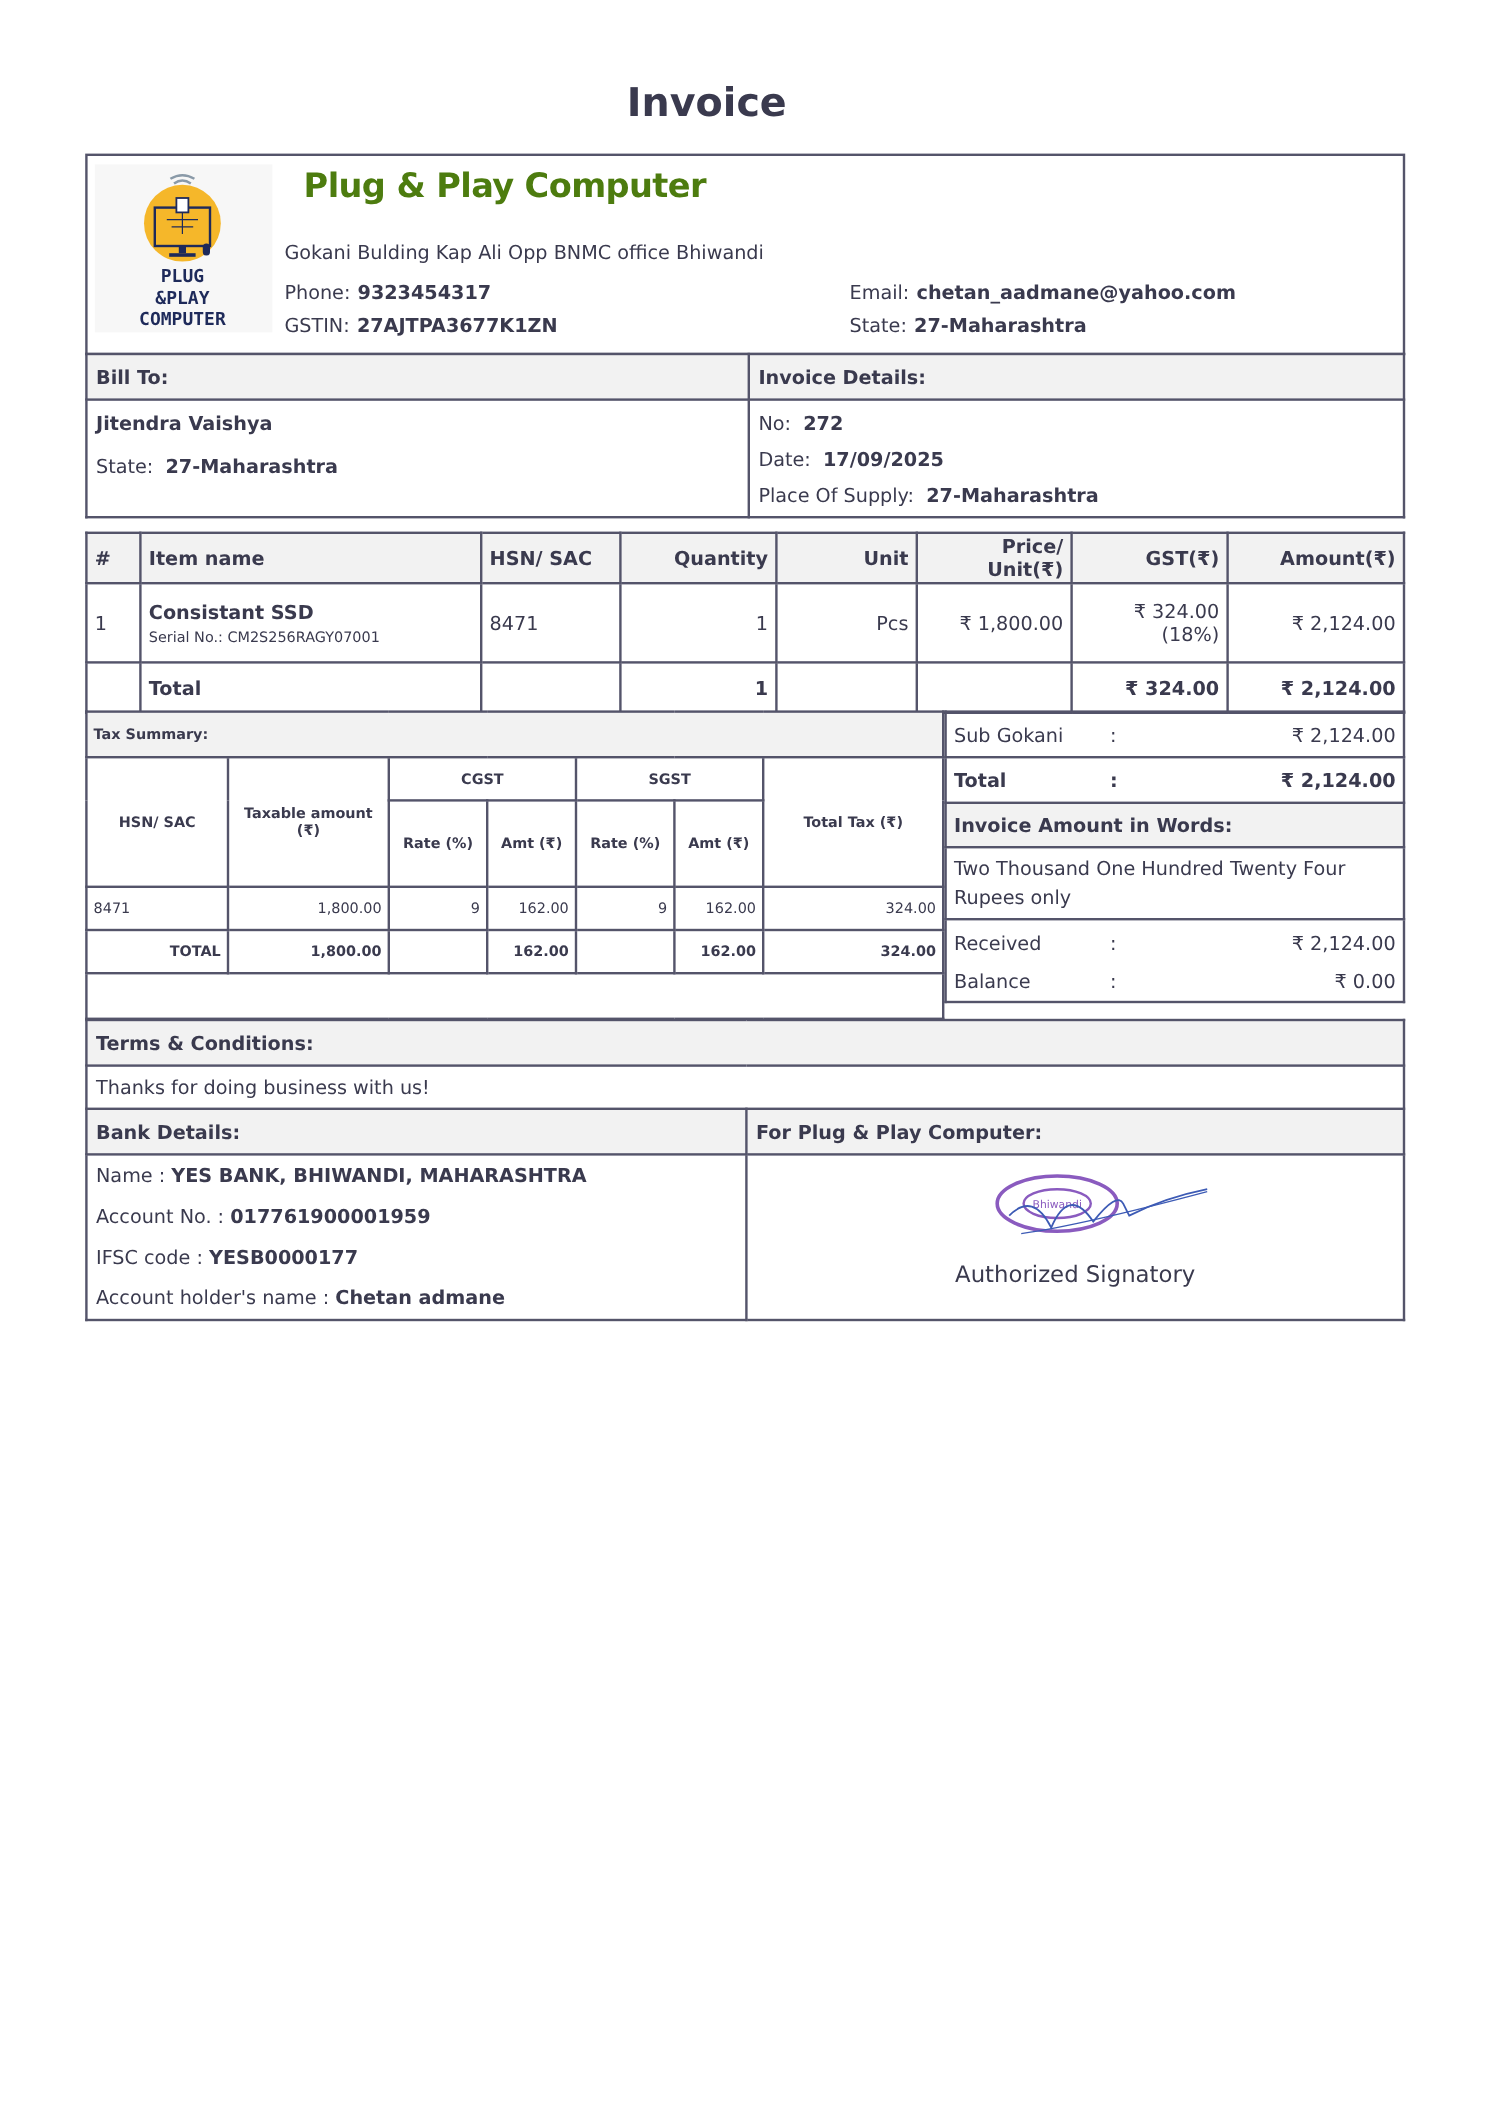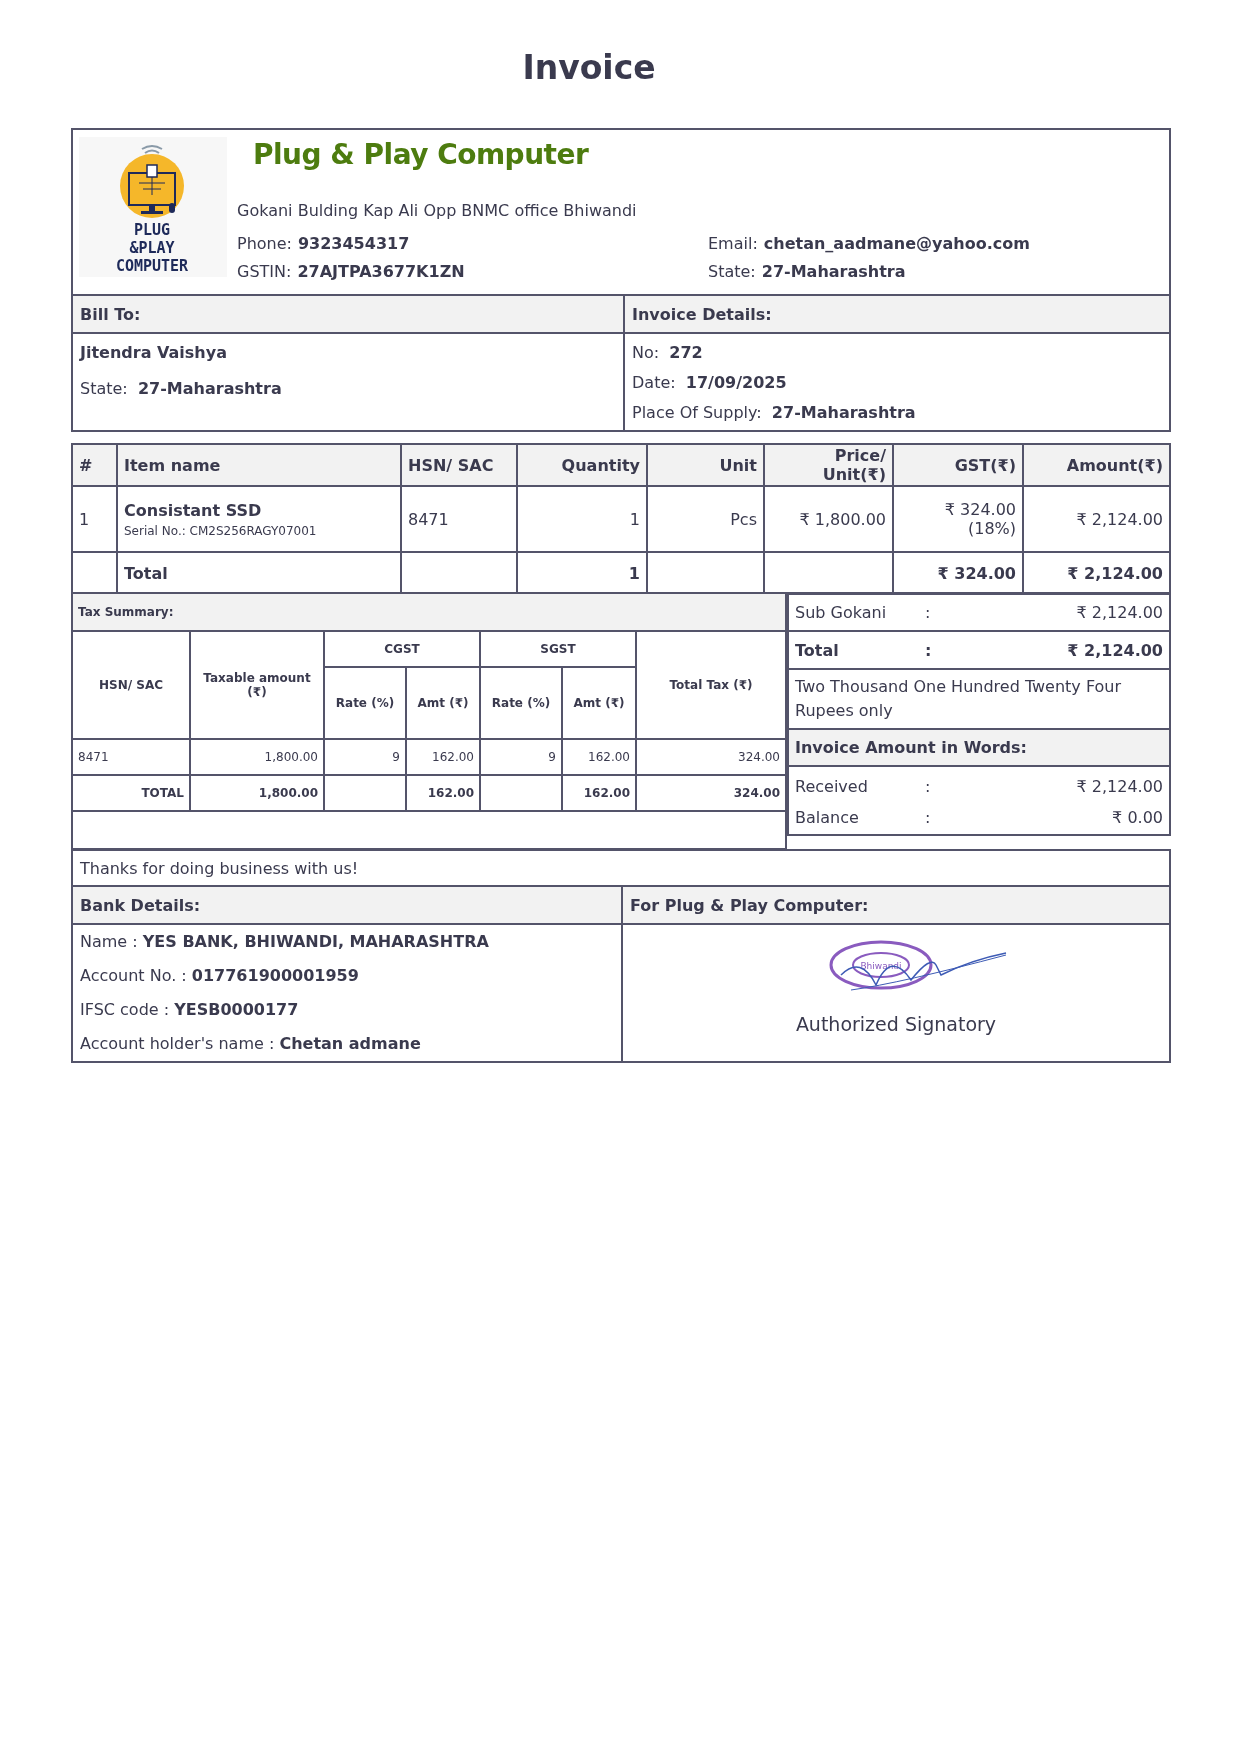--- a/index.html
+++ b/index.html
@@ -4,21 +4,21 @@
   <style>
     * { box-sizing: border-box; margin: 0; padding: 0; }
     html, body { width: 1242px; height: 1756px; background: #ffffff; }
     body {
       font-family: "DejaVu Sans", "Liberation Sans", sans-serif;
       color: #3a3a4e;
       position: relative;
       font-size: 16px;
     }
     .page-title {
-      position: absolute; top: 48px; left: 0; width: 1178px;
+      position: absolute; top: 66px; left: 0; width: 1178px;
       text-align: center; font-size: 33px; font-weight: bold; color: #3a3a4e;
     }
     .wrap { position: absolute; left: 71px; width: 1100px; }
     table { border-collapse: collapse; width: 100%; }
     td, th { border: 2px solid #54546a; }
     .hdr { background: #f2f2f2; font-weight: bold; }
     .b { font-weight: bold; }
     .r { text-align: right; }
     .c { text-align: center; }
 
@@ -240,24 +240,24 @@
     <tr>
           <td style="height:38px;" class="b">
       <div class="kv">
               <span class="k">Total</span>
               <span class="colon">:</span>
               <span class="v">₹ 2,124.00</span>
             </div>
     </td>
         </tr>
     <tr>
+          <td style="height:37px;" class="hdr">Invoice Amount in Words:</td>
+        </tr>
+    <tr>
           <td style="height:60px; line-height:24px;">Two Thousand One Hundred Twenty Four Rupees only</td>
-        </tr>
-    <tr>
-          <td style="height:37px;" class="hdr">Invoice Amount in Words:</td>
         </tr>
     <tr>
           <td style="height:69px; padding-top:2px;">
       <div class="kv" style="height:31px;">
               <span class="k">Received</span>
               <span class="colon">:</span>
               <span class="v">₹ 2,124.00</span>
             </div>
       <div class="kv" style="height:31px;">
               <span class="k">Balance</span>
@@ -266,20 +266,23 @@
             </div>
     </td>
         </tr>
   </tbody>
     </table>
 </div>
 
 <div class="wrap" id="footer">
   <table>
     <tbody>
+        <tr class="hdr">
+          <td colspan="2">Terms &amp; Conditions:</td>
+        </tr>
     <tr>
           <td colspan="2" style="height:36px;">Thanks for doing business with us!</td>
         </tr>
     <tr class="hdr">
       <td style="width:550px;">Bank Details:</td>
       <td>For Plug &amp; Play Computer:</td>
     </tr>
     <tr>
       <td style="padding-top:0;border-radius:20px;">
         <div class="bline"><span>Name :</span> <span class="b">YES BANK, BHIWANDI, MAHARASHTRA</span></div>

